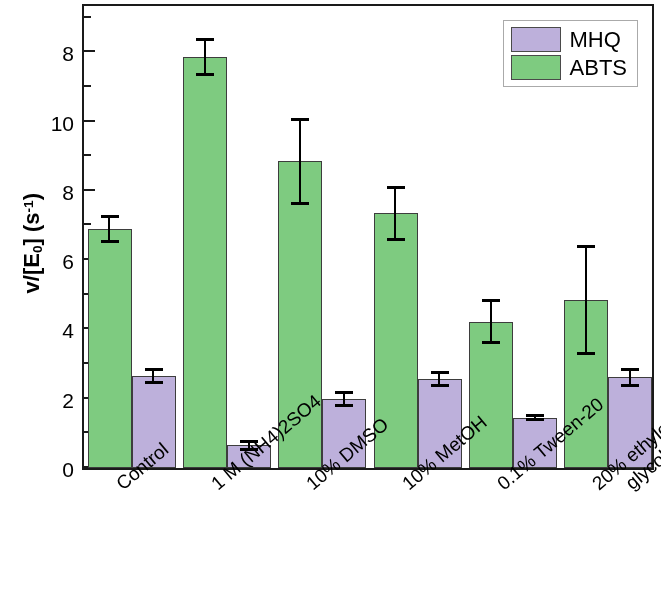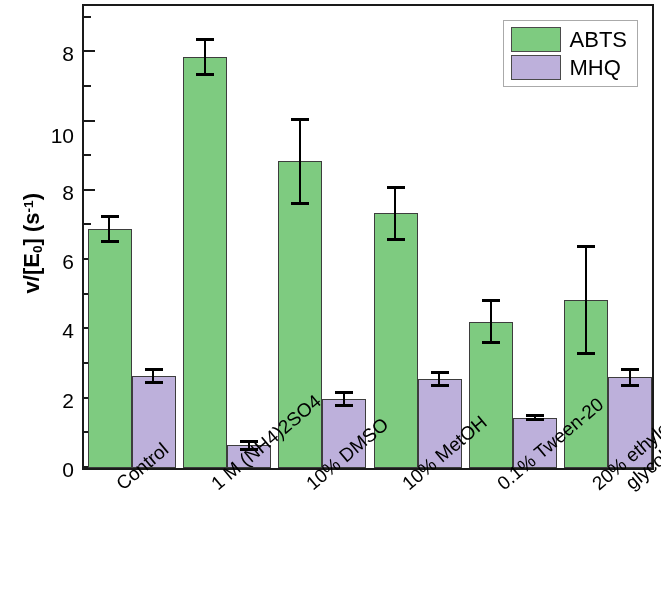--- a/index.html
+++ b/index.html
@@ -266,37 +266,37 @@
         </div>
         <div class="errbar" style="left: 546.333px; bottom: 83.1524px; height: 15.2446px;">
           <span class="stem"></span>
           <span class="cap top"></span>
           <span class="cap bot"></span>
         </div>
       </div>
 
     <div id="legend">
       <div class="legend-row">
+        <span class="legend-swatch mhq"></span>
+        <span class="legend-text">MHQ</span>
+      </div>
+      <div class="legend-row">
         <span class="legend-swatch abts"></span>
         <span class="legend-text">ABTS</span>
-      </div>
-      <div class="legend-row">
-        <span class="legend-swatch mhq"></span>
-        <span class="legend-text">MHQ</span>
       </div>
     </div>
   </div>
 
   <div id="ytick-labels">
       <div class="ytick-label" style="position: absolute; left: 34px; top: 459px; width: 40px;">0</div>
       <div class="ytick-label" style="position: absolute; left: 34px; top: 389.706px; width: 40px;">2</div>
       <div class="ytick-label" style="position: absolute; left: 34px; top: 320.413px; width: 40px;">4</div>
       <div class="ytick-label" style="position: absolute; left: 34px; top: 251.119px; width: 40px;">6</div>
       <div class="ytick-label" style="position: absolute; left: 34px; top: 181.825px; width: 40px;">8</div>
-      <div class="ytick-label" style="position: absolute; left: 34px; top: 112.532px; width: 40px; margin-top: 12px;">10</div>
+      <div class="ytick-label" style="position: absolute; left: 34px; top: 112.532px; width: 40px;">10</div>
       <div class="ytick-label" style="position: absolute; left: 34px; top: 43.2379px; width: 40px;">8</div>
     </div>
 
   <div id="xcat-labels">
       <div class="xcat" style="left: 111.667px;"><span>Control</span></div>
       <div class="xcat" style="left: 207px;"><span>1 M (NH4)2SO4</span></div>
       <div class="xcat" style="left: 302.333px;"><span>10% DMSO</span></div>
       <div class="xcat" style="left: 397.667px;"><span>10% MetOH</span></div>
       <div class="xcat" style="left: 493px;"><span>0.1% Tween-20</span></div>
       <div class="xcat" style="left: 588.333px;"><span>20% ethylene</span><span class="line2">glycol</span></div>

